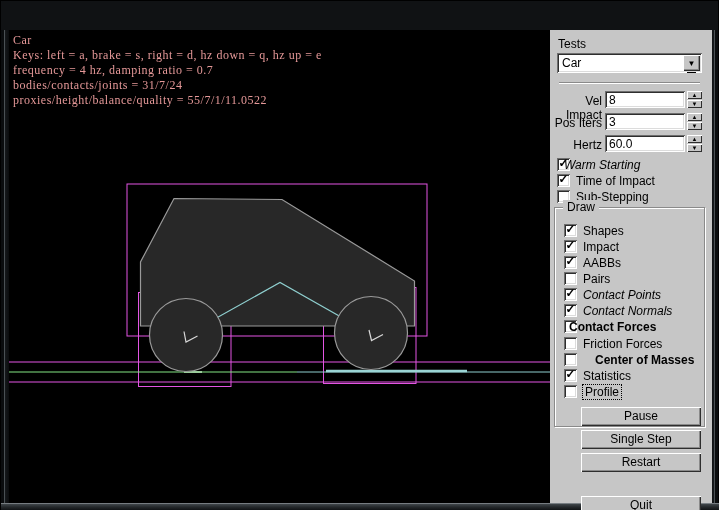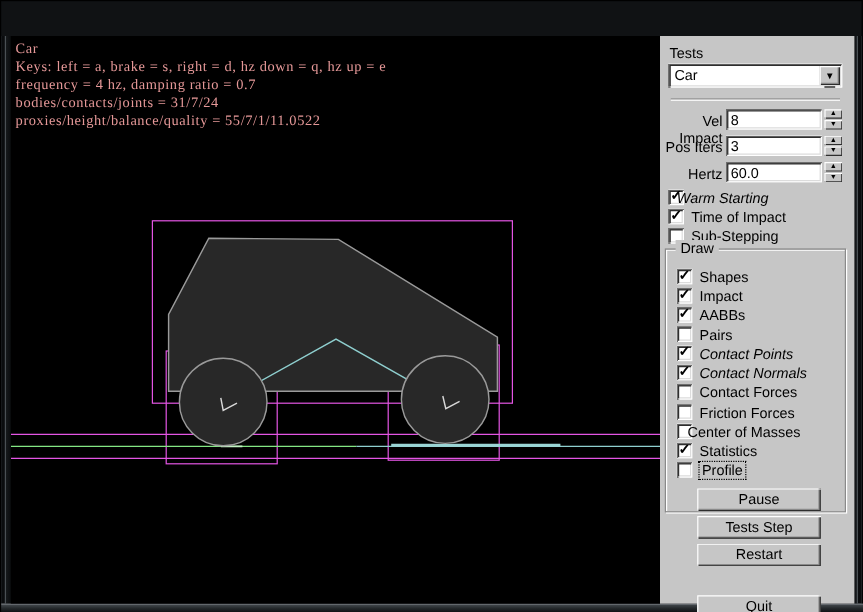--- a/index.html
+++ b/index.html
@@ -85,21 +85,21 @@
     font-size:12px; font-weight:bold; line-height:13px; text-align:center; color:#000; }
   .checkbox.on::after { content:"✓"; position:relative; top:-1px; }
   .checklabel { position:absolute; top:0; white-space:nowrap; }
   .checklabel.focused { outline:1px dotted #000; padding:0 2px; }
 
   .groupbox { position:absolute; left:4px; top:177px; width:151px; height:220px;
     border:1px solid #8a8a8a; box-shadow:inset 1px 1px 0 #fff, 1px 1px 0 #fff; }
   .grouptitle { position:absolute; left:8px; top:-8px; background:#c6c6c6;
     padding:0 4px; }
 
-  .gbtn { position:absolute; left:31px; width:103px; height:19px; background:#c6c6c6;
+  .gbtn { position:absolute; left:31px; width:120px; height:19px; background:#c6c6c6;
     box-shadow:inset 1px 1px 0 #fff, inset -1px -1px 0 #2e2e2e, inset -2px -2px 0 #8a8a8a;
     font-size:12px; text-align:center; line-height:19px; cursor:default; }
 </style>
 </head>
 <body>
 
 <div class="window">
 
 
   <div class="border-left"></div>
@@ -205,37 +205,37 @@
     <div class="checkrow" style="left:0; top:258px;">
       <div class="checkbox on" style="left:14px;"></div>
       <div class="checklabel" style="left:33px;font-style:italic;">Contact Points</div>
     </div>
     <div class="checkrow" style="left:0; top:274px;">
       <div class="checkbox on" style="left:14px;"></div>
       <div class="checklabel" style="left:33px;font-style:italic;">Contact Normals</div>
     </div>
     <div class="checkrow" style="left:0; top:290px;">
       <div class="checkbox" style="left:14px;"></div>
-      <div class="checklabel" style="left:33px;">Contact Forces</div>
+      <div class="checklabel" style="left:19px;font-weight:bold;">Contact Forces</div>
     </div>
     <div class="checkrow" style="left:0; top:307px;">
       <div class="checkbox" style="left:14px;"></div>
       <div class="checklabel" style="left:33px;">Friction Forces</div>
     </div>
     <div class="checkrow" style="left:0; top:323px;">
       <div class="checkbox" style="left:14px;"></div>
-      <div class="checklabel" style="left:23px;">Center of Masses</div>
+      <div class="checklabel" style="left:45px;font-weight:bold;">Center of Masses</div>
     </div>
     <div class="checkrow" style="left:0; top:339px;">
       <div class="checkbox on" style="left:14px;"></div>
       <div class="checklabel" style="left:33px;">Statistics</div>
     </div>
     <div class="checkrow" style="left:0; top:355px;">
       <div class="checkbox" style="left:14px;"></div>
       <div class="checklabel focused" style="left:33px;">Profile</div>
     </div>
 
     <div class="gbtn" style="top:377px;">Pause</div>
-    <div class="gbtn" style="top:400px;">Tests Step</div>
+    <div class="gbtn" style="top:400px;">Single Step</div>
     <div class="gbtn" style="top:423px;">Restart</div>
     <div class="gbtn" style="top:446px;margin-top:20px;">Quit</div>
   </div>
 </div>
 
 </body></html>

